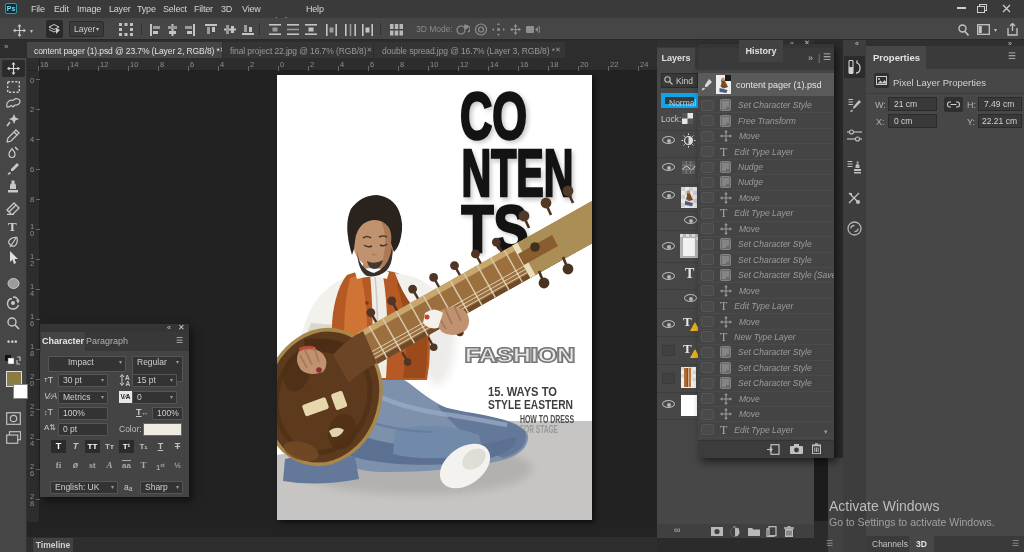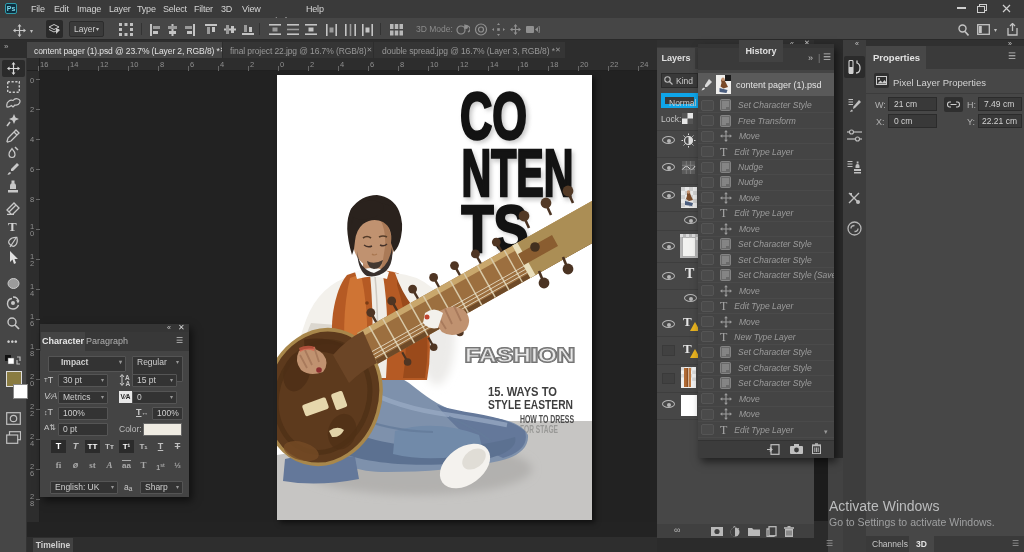--- a/index.html
+++ b/index.html
@@ -983,21 +983,21 @@
     </svg>
 
   <div class="abs" id="charpanel" style="left:40px; top:324px; width:149px; height:173px; background:#444444; box-shadow:3px 4px 8px rgba(0,0,0,0.55);"></div>
   <div class="abs" style="left:40px; top:324px; width:149px; height:8px; background:#353535;"></div>
   <div class="abs" style="left:167px; top:324px; color:#c9c9c9; font-size:7px;">«</div>
   <div class="abs" style="left:178px; top:323px; color:#d5d5d5; font-size:8px;">✕</div>
   <div class="abs" style="left:40px; top:332px; width:149px; height:19px; background:#383838;"></div>
   <div class="abs" style="left:41px; top:332px; width:44px; height:19px; background:#444444; color:#e8e8e8; font-size:9px; font-weight:bold; text-align:center; line-height:19px;">Character</div>
   <div class="abs" style="left:85px; top:332px; width:44px; height:19px; color:#b0b0b0; font-size:9px; text-align:center; line-height:19px;">Paragraph</div>
   <div class="abs" style="left:176px; top:336px; color:#c0c0c0; font-size:8px;">☰</div>
-  <div class="cfield" style="left:48px; top:356px; width:78px; height:16px; line-height:11px; padding-left:12px;font-weight:bold;">Impact<span style="position:absolute; right:3px; font-size:6px; color:#999;">▾</span></div>
+  <div class="cfield" style="left:48px; top:356px; width:78px; height:16px; line-height:11px; padding-left:19px;">Impact<span style="position:absolute; right:3px; font-size:6px; color:#999;">▾</span></div>
   <div class="cfield" style="left:132px; top:356px; width:51px; height:26px; line-height:11px; padding-left:4px;">Regular<span style="position:absolute; right:3px; font-size:6px; color:#999;">▾</span></div>
   <div class="abs" style="left:44px; top:375px; color:#c8c8c8; font-size:9px;"><span style="font-size:6px; vertical-align:1px;">T</span>T</div>
   <div class="cfield" style="left:58px; top:374px; width:50px; height:13px; line-height:11px; padding-left:4px;">30 pt<span style="position:absolute; right:3px; font-size:6px; color:#999;">▾</span></div>
   <svg class="abs" style="left:119px; top:374px;" width="12" height="12" viewBox="0 0 12 12">
       <path d="M1 3 L3 0.5 L5 3 M1 9 L3 11.5 L5 9 M3 1 L3 11" fill="none" stroke="#c8c8c8" stroke-width="1"></path>
       <text x="6" y="6" font-size="6.5" fill="#c8c8c8" font-weight="bold">A</text>
       <text x="6.5" y="11.5" font-size="6.5" fill="#c8c8c8" font-weight="bold">A</text>
     </svg>
   <div class="cfield" style="left:132px; top:374px; width:45px; height:13px; line-height:11px; padding-left:4px;">15 pt<span style="position:absolute; right:3px; font-size:6px; color:#999;">▾</span></div>
   <div class="abs" style="left:44px; top:391px; color:#c8c8c8; font-size:9px; font-style:italic;">V<span style="font-size:7px;">∕</span>A</div>

